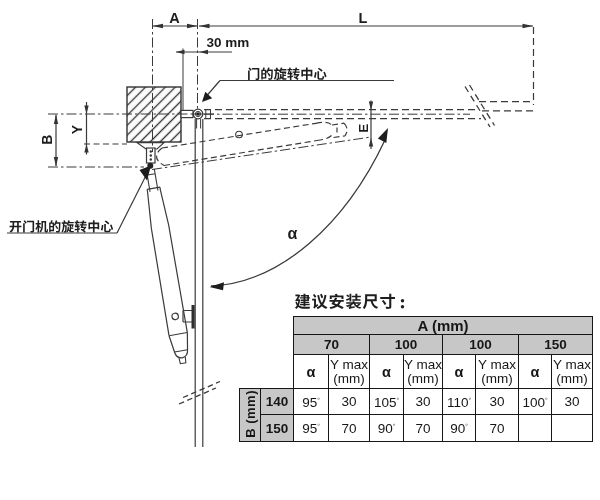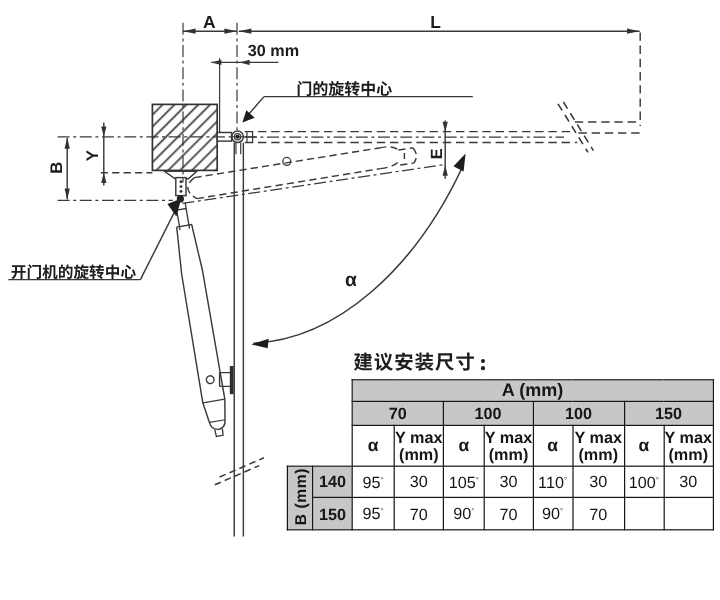--- a/index.html
+++ b/index.html
@@ -1,21 +1,21 @@
 <!DOCTYPE html>
 <html><head><meta charset="utf-8"><style>
 html,body{margin:0;padding:0;width:600px;height:500px;background:#fff;overflow:hidden}
 body{font-family:"Liberation Sans",sans-serif;position:relative;color:#1c1c1c}
 svg{position:absolute;left:0;top:0}
 #tbl{position:absolute;left:239px;top:316px;border-collapse:collapse;table-layout:fixed;font-family:"Liberation Sans",sans-serif}
 #tbl td{border:1.4px solid #161616;padding:0;text-align:center;vertical-align:middle;font-size:13.5px;color:#161616;overflow:hidden}
 #tbl td.g{background:#c7c7c7;font-weight:bold}
 #tbl td.n{border:none;background:#fff}
 #tbl td.h{font-weight:bold}
-.ymax{font-size:12.5px;line-height:13.5px;font-weight:bold;white-space:nowrap}
+.ymax{font-size:12.5px;line-height:13.5px;font-weight:normal;white-space:nowrap}
 .deg{font-size:7.5px;vertical-align:5.5px;letter-spacing:0}
 .bv{writing-mode:vertical-rl;transform:rotate(180deg);font-weight:bold;font-size:13px;letter-spacing:0.5px}
 </style></head>
 <body>
 <svg width="600" height="500" viewBox="0 0 600 500">
 <defs>
 <pattern id="hatch" patternUnits="userSpaceOnUse" width="7" height="7" patternTransform="rotate(45)">
 <rect width="7" height="7" fill="#fdfdfd"></rect>
 <line x1="0" y1="0" x2="0" y2="7" stroke="#333" stroke-width="1.35" transform="translate(3.5,0)"></line>
 </pattern>

